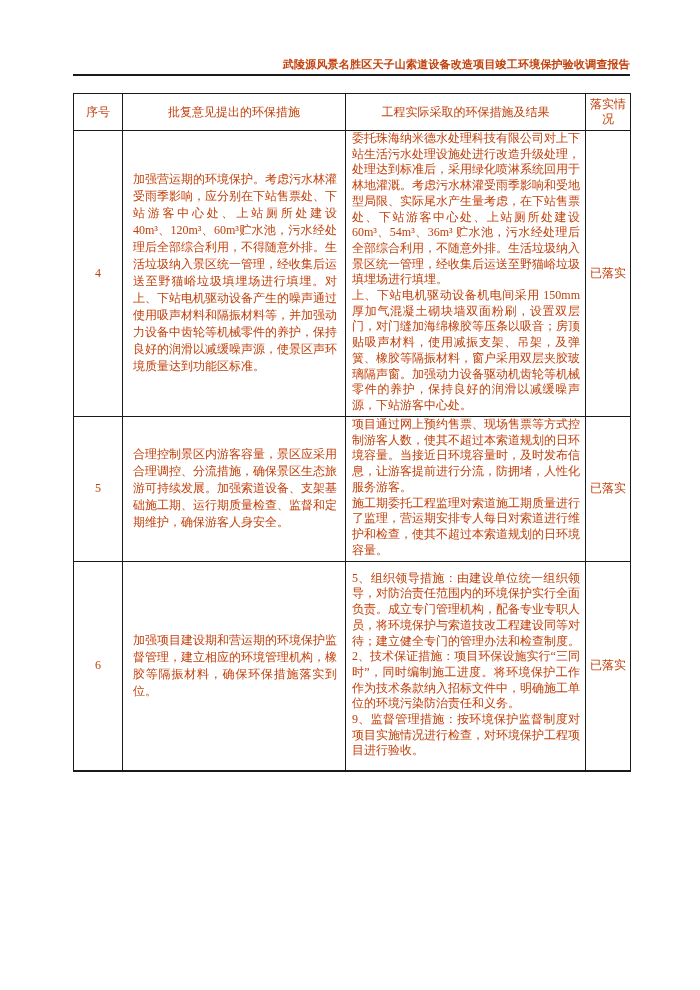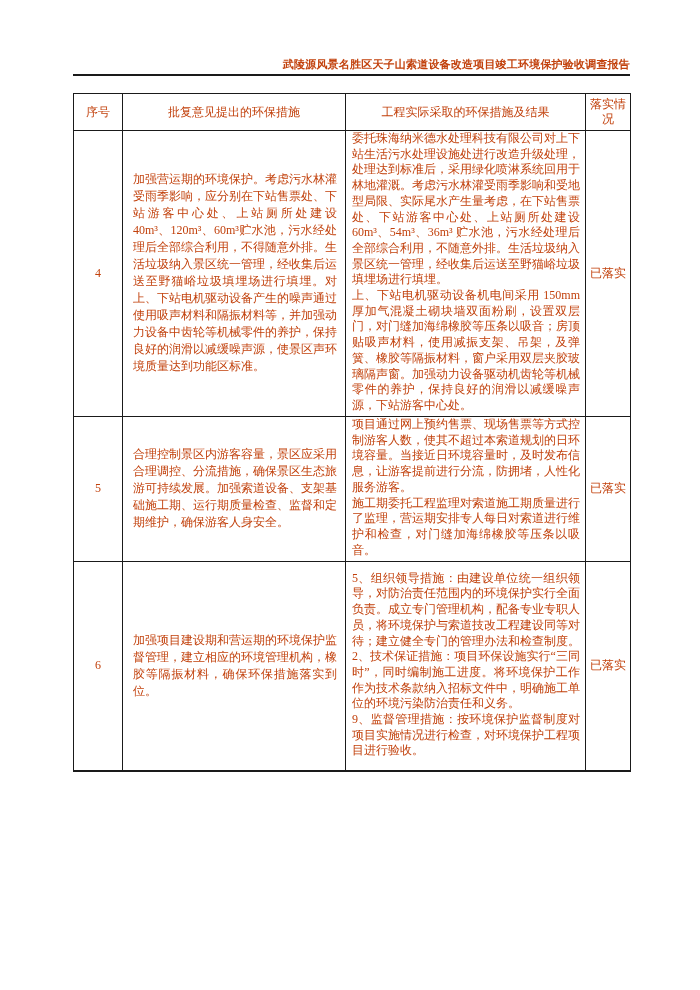--- a/index.html
+++ b/index.html
@@ -108,21 +108,21 @@
           <p>上、下站电机驱动设备机电间采用 150mm 厚加气混凝土砌块墙双面粉刷，设置双层门，对门缝加海绵橡胶等压条以吸音；房顶贴吸声材料，使用减振支架、吊架，及弹簧、橡胶等隔振材料，窗户采用双层夹胶玻璃隔声窗。加强动力设备驱动机齿轮等机械零件的养护，保持良好的润滑以减缓噪声源，下站游客中心处。</p>
         </td>
         <td class="cell-status">已落实</td>
       </tr>
 
       <tr class="r-5">
         <td class="cell-no">5</td>
         <td class="cell-measure">合理控制景区内游客容量，景区应采用合理调控、分流措施，确保景区生态旅游可持续发展。加强索道设备、支架基础施工期、运行期质量检查、监督和定期维护，确保游客人身安全。</td>
         <td class="cell-result">
           <p>项目通过网上预约售票、现场售票等方式控制游客人数，使其不超过本索道规划的日环境容量。当接近日环境容量时，及时发布信息，让游客提前进行分流，防拥堵，人性化服务游客。</p>
-          <p>施工期委托工程监理对索道施工期质量进行了监理，营运期安排专人每日对索道进行维护和检查，对门缝加海绵橡胶等压条以吸音。</p>
+          <p>施工期委托工程监理对索道施工期质量进行了监理，营运期安排专人每日对索道进行维护和检查，使其不超过本索道规划的日环境容量。</p>
         </td>
         <td class="cell-status">已落实</td>
       </tr>
 
       <tr class="r-6">
         <td class="cell-no">6</td>
         <td class="cell-measure">加强项目建设期和营运期的环境保护监督管理，建立相应的环境管理机构，橡胶等隔振材料，确保环保措施落实到位。</td>
         <td class="cell-result">
           <p>5、组织领导措施：由建设单位统一组织领导，对防治责任范围内的环境保护实行全面负责。成立专门管理机构，配备专业专职人员，将环境保护与索道技改工程建设同等对待；建立健全专门的管理办法和检查制度。</p>
           <p>2、技术保证措施：项目环保设施实行“三同时”，同时编制施工进度。将环境保护工作作为技术条款纳入招标文件中，明确施工单位的环境污染防治责任和义务。</p>

